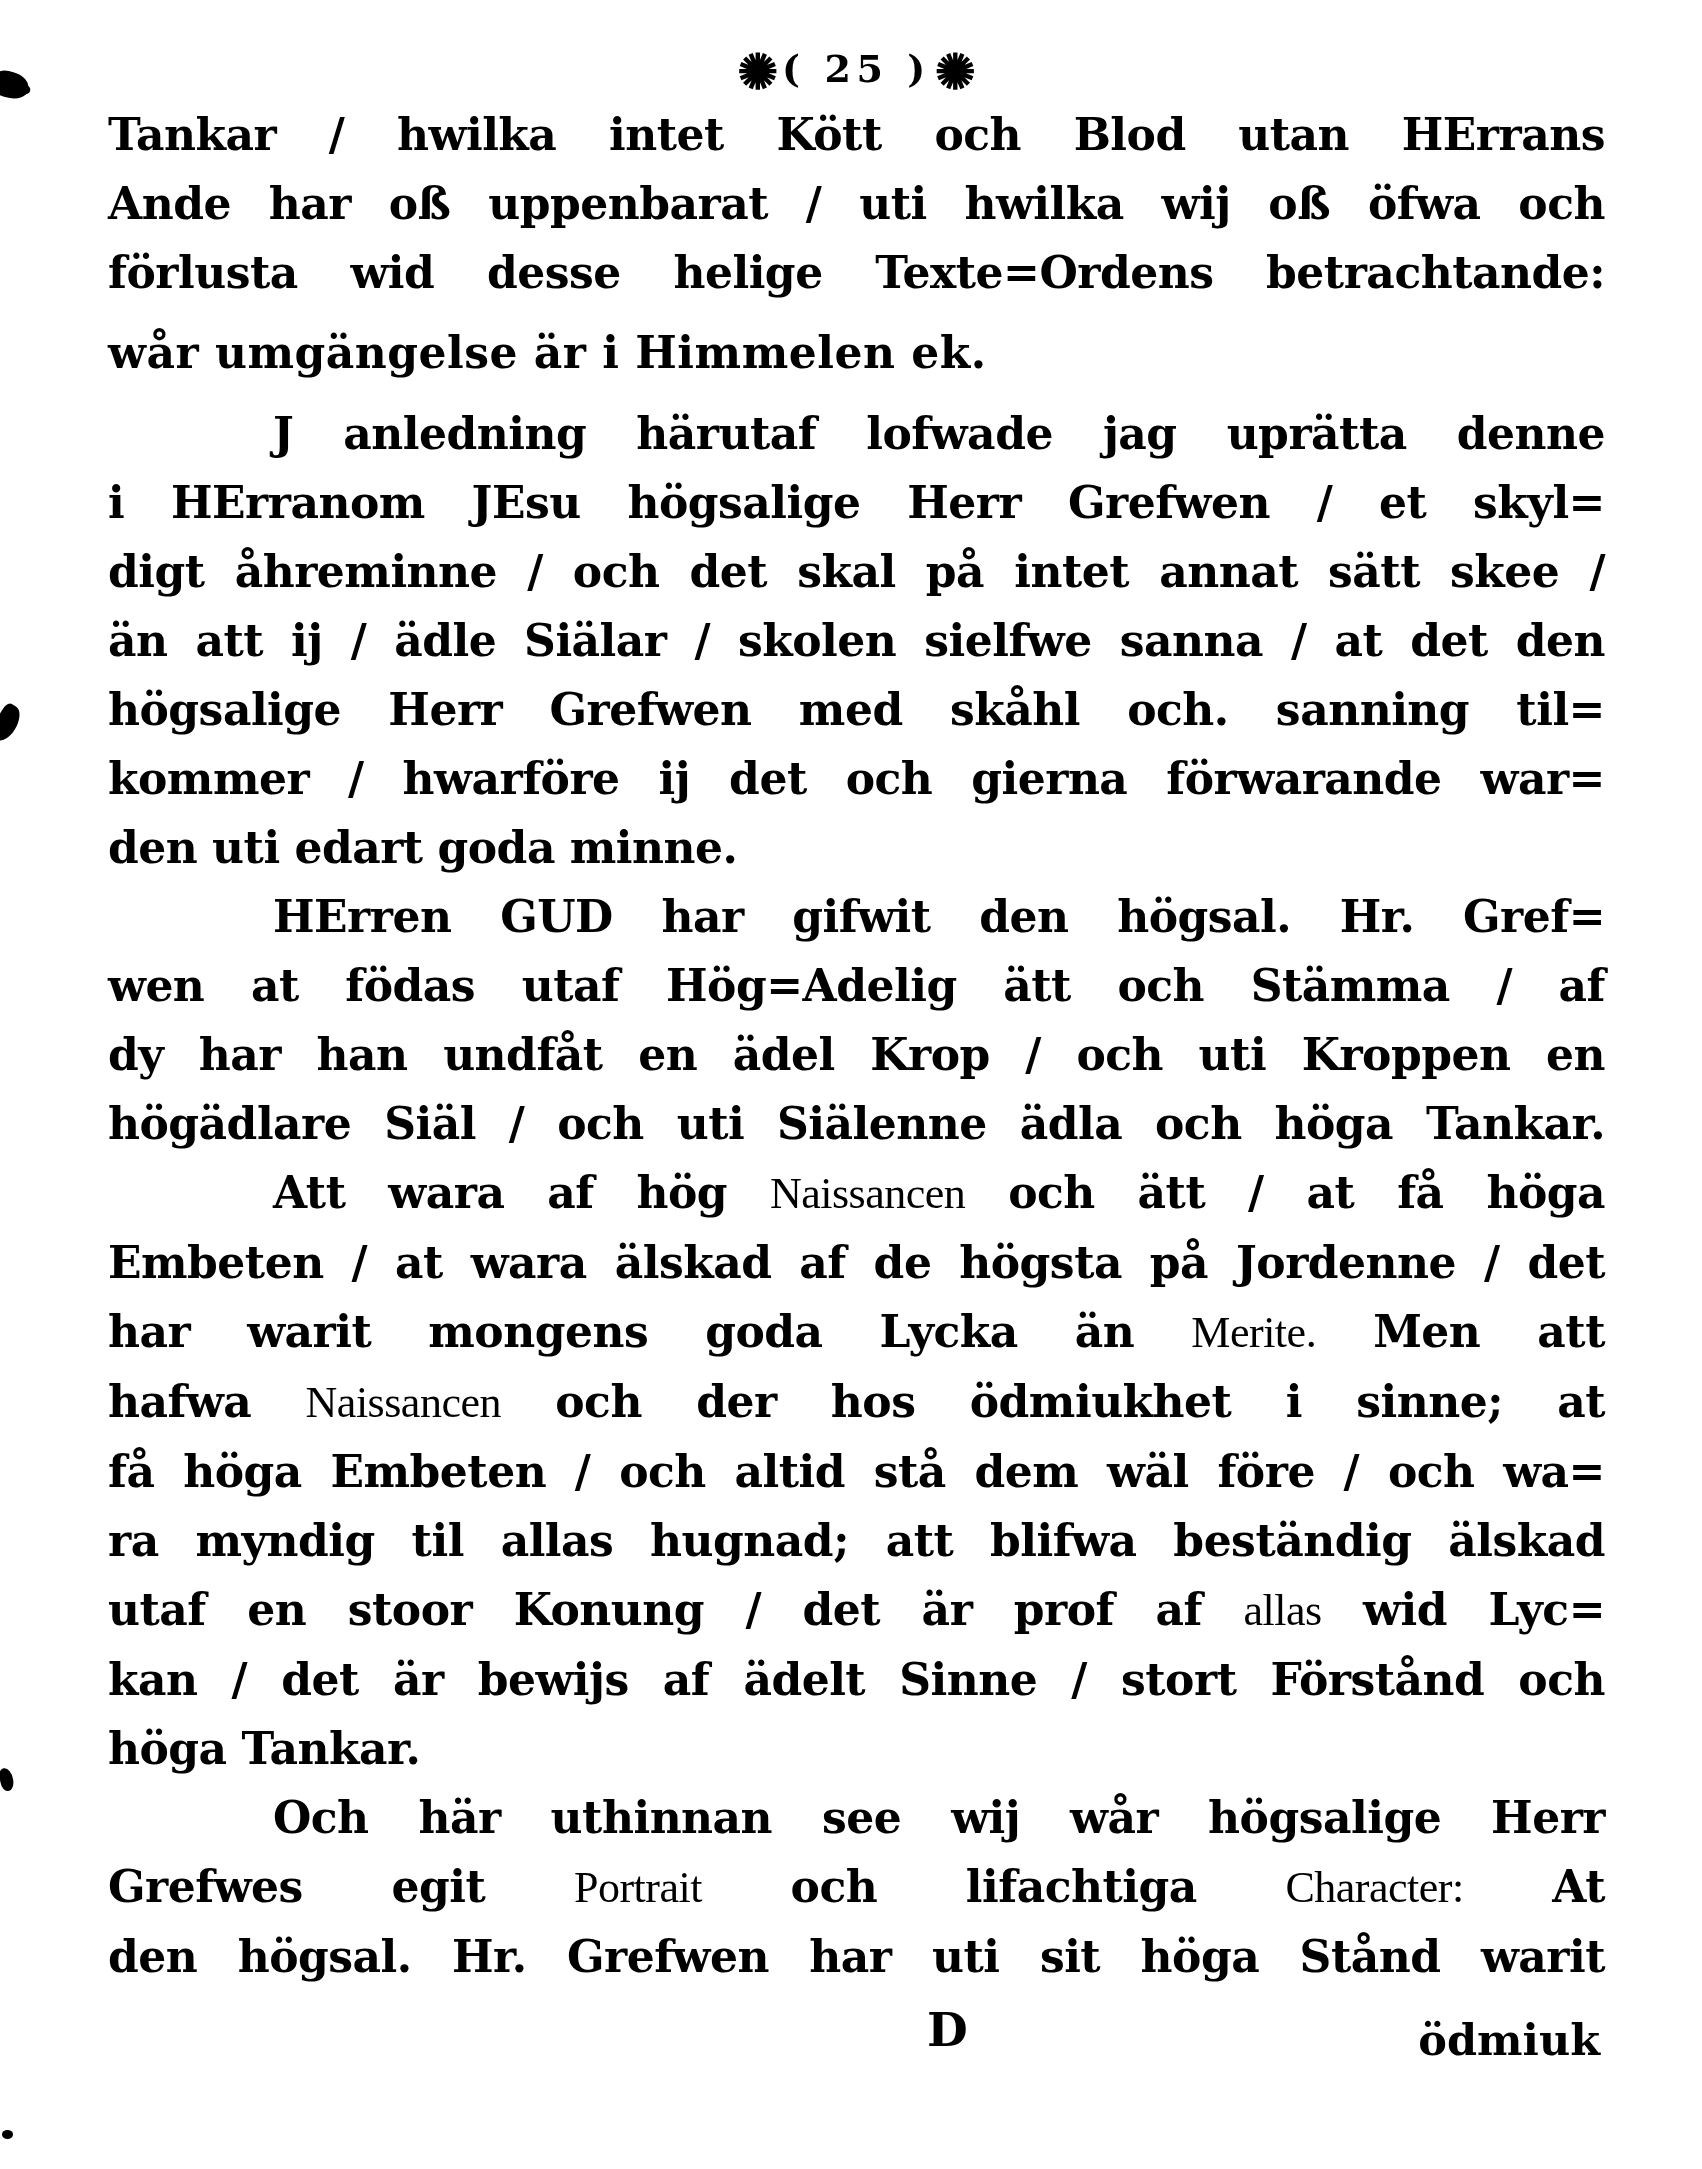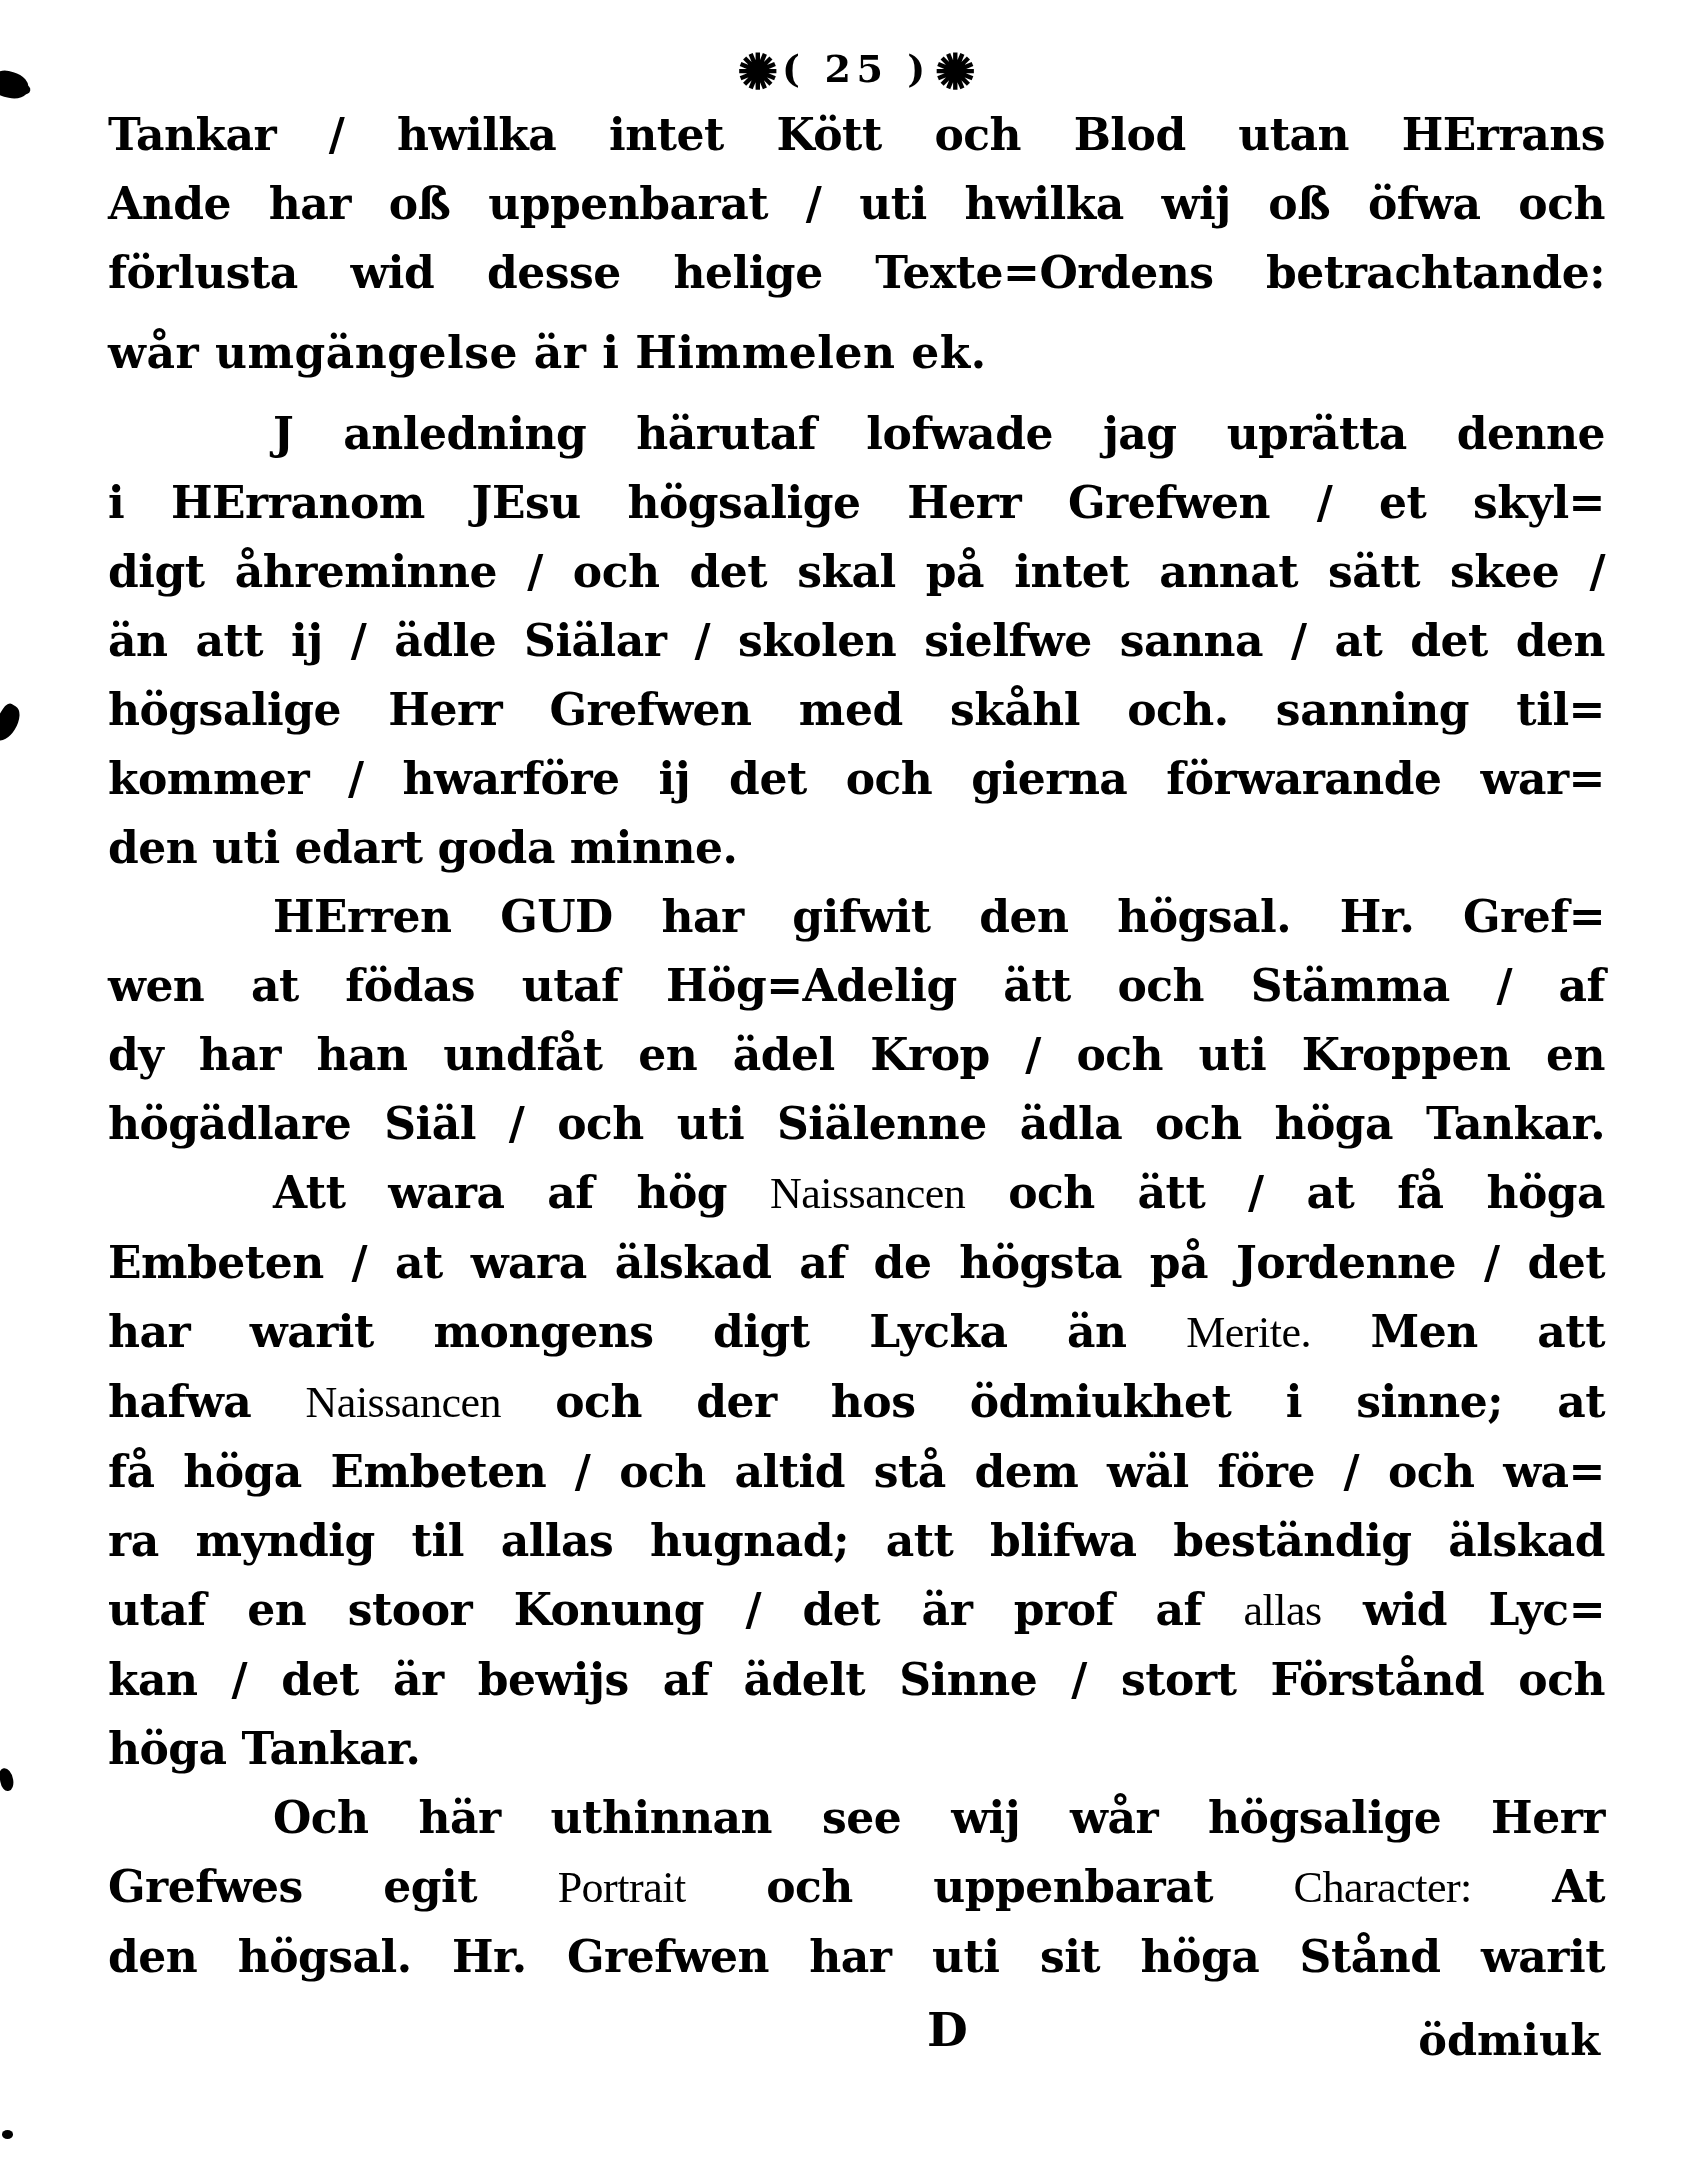--- a/index.html
+++ b/index.html
@@ -76,29 +76,29 @@
       <div class="line justify"><span>än att ij / ädle Siälar / skolen sielfwe sanna / at det den</span></div>
       <div class="line justify"><span>högsalige Herr Grefwen med skåhl och. sanning til=</span></div>
       <div class="line justify"><span>kommer / hwarföre ij det och gierna förwarande war=</span></div>
       <div class="line"><span>den uti edart goda minne.</span></div>
       <div class="line justify indent"><span>HErren GUD har gifwit den högsal. Hr. Gref=</span></div>
       <div class="line justify"><span>wen at födas utaf Hög=Adelig ätt och Stämma / af</span></div>
       <div class="line justify"><span>dy har han undfåt en ädel Krop / och uti Kroppen en</span></div>
       <div class="line justify"><span>högädlare Siäl / och uti Siälenne ädla och höga Tankar.</span></div>
       <div class="line justify indent"><span>Att wara af hög </span><span class="roman">Naissancen</span><span> och ätt / at få höga</span></div>
       <div class="line justify"><span>Embeten / at wara älskad af de högsta på Jordenne / det</span></div>
-      <div class="line justify"><span>har warit mongens digt Lycka än </span><span class="roman">Merite.</span><span> Men att</span></div>
+      <div class="line justify"><span>har warit mongens goda Lycka än </span><span class="roman">Merite.</span><span> Men att</span></div>
       <div class="line justify"><span>hafwa </span><span class="roman">Naissancen</span><span> och der hos ödmiukhet i sinne; at</span></div>
       <div class="line justify"><span>få höga Embeten / och altid stå dem wäl före / och wa=</span></div>
       <div class="line justify"><span>ra myndig til allas hugnad; att blifwa beständig älskad</span></div>
       <div class="line justify"><span>utaf en stoor Konung / det är prof af </span><span class="roman">allas</span><span> wid Lyc=</span></div>
       <div class="line justify"><span>kan / det är bewijs af ädelt Sinne / stort Förstånd och</span></div>
       <div class="line"><span>höga Tankar.</span></div>
       <div class="line justify indent"><span>Och här uthinnan see wij wår högsalige Herr</span></div>
-      <div class="line justify"><span>Grefwes egit </span><span class="roman">Portrait</span><span> och uppenbarat </span><span class="roman">Character:</span><span> At</span></div>
+      <div class="line justify"><span>Grefwes egit </span><span class="roman">Portrait</span><span> och lifachtiga </span><span class="roman">Character:</span><span> At</span></div>
       <div class="line justify"><span>den högsal. Hr. Grefwen har uti sit höga Stånd warit</span></div>
     </div>
 
   <div class="catchword">D</div>
   <div class="footer-word">ödmiuk</div>
 
 </div>
 
 
 </body></html>

